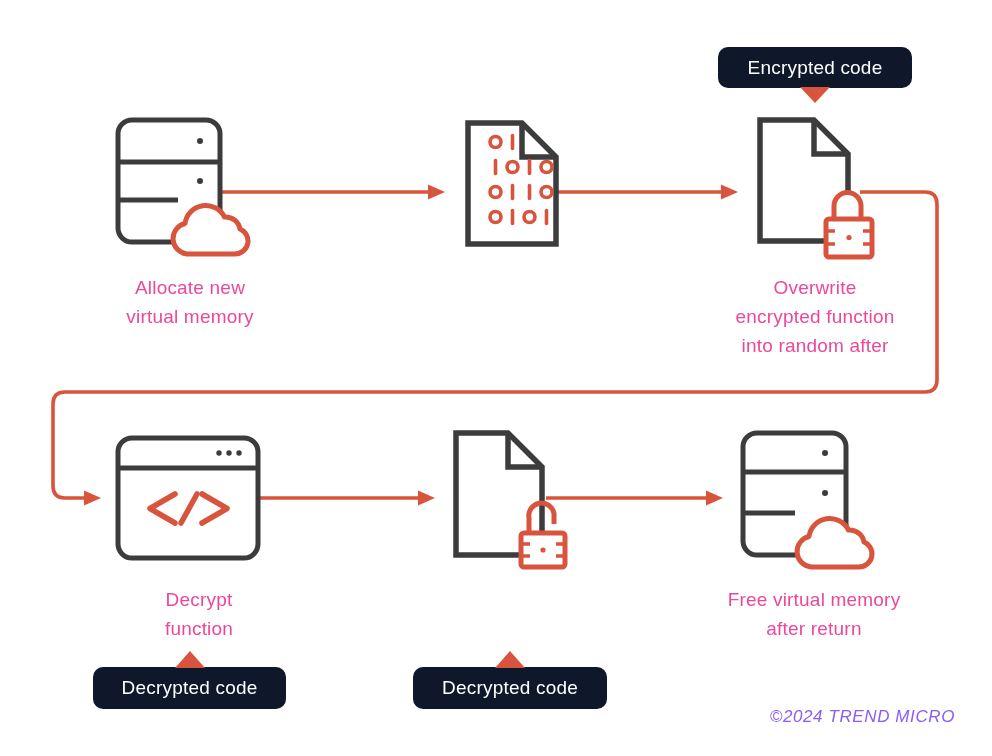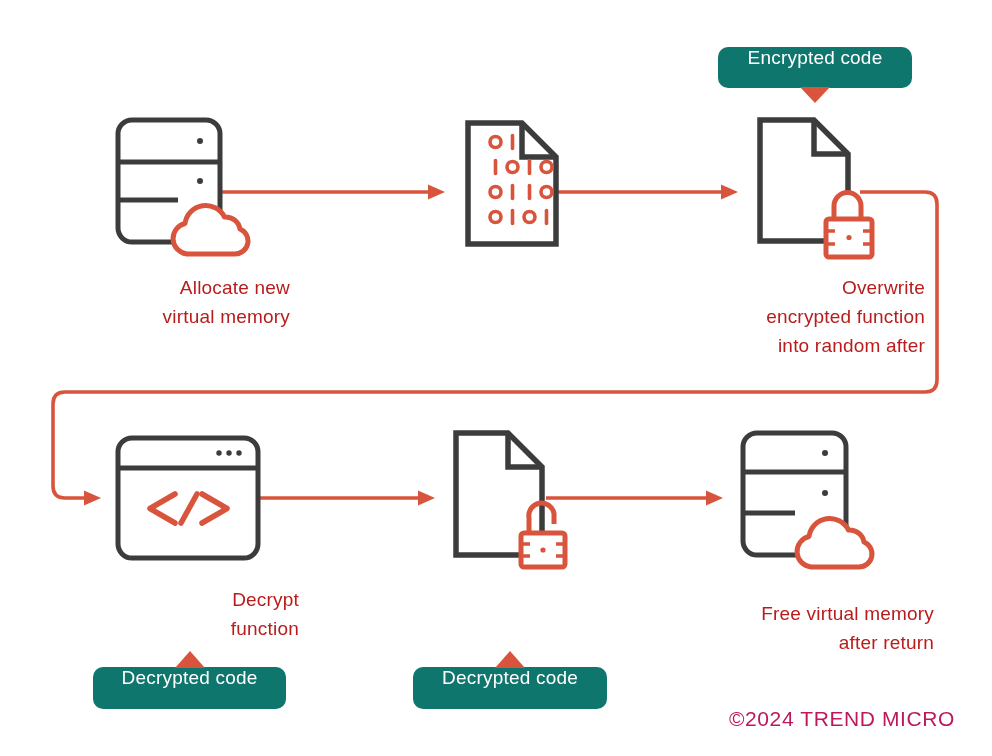--- a/index.html
+++ b/index.html
@@ -12,38 +12,39 @@
   
   .ink{stroke:#3C3C3C;fill:none;}
   .ink-fill{fill:#3C3C3C;stroke:none;}
   .red{stroke:#D9543C;fill:none;}
   .red-fill{fill:#D9543C;stroke:none;}
   .whitefill{fill:#ffffff;}
   .bin{stroke:#D9543C;fill:none;stroke-width:3.6;stroke-linecap:round;}
   .bin0{fill:#ffffff;}
   
   .step-label{
-    position:absolute;text-align:right;white-space:pre-line;
-    font-size:19px;line-height:29px;color:#b91c1c;letter-spacing:.2px;
+    position:absolute;text-align:center;white-space:pre-line;
+    font-size:19px;line-height:29px;color:#ec4899;letter-spacing:.2px;
   }
   
   .badge{
-    position:absolute;background:#0f766e;color:#ffffff;border-radius:10px;
-    display:flex;justify-content:center;
+    position:absolute;background:#0f172a;color:#ffffff;border-radius:10px;
+    display:flex;align-items:center;justify-content:center;
     font-size:19px;letter-spacing:.2px;
   }
   .badge .tail{
     position:absolute;left:50%;transform:translateX(-50%);
     width:0;height:0;border-left:15px solid transparent;border-right:15px solid transparent;
   }
   .badge.tail-down .tail{top:calc(100% - 1px);border-top:16px solid #D9543C;}
   .badge.tail-up .tail{bottom:calc(100% - 1px);border-bottom:17px solid #D9543C;}
   .copyright{
-    position:absolute;right:37px;top:707px;font-size:21px;letter-spacing:.6px;
-    color:#be185d;
+    position:absolute;right:37px;top:707px;font-size:17px;letter-spacing:.6px;
+    color:#8b5cf6;
+    font-style:italic;
   }
 </style>
 </head>
 <body>
 
 <div id="canvas">
 
   <svg class="abs" style="left:0;top:0;z-index:1" width="992" height="756" viewBox="0 0 992 756">
     <g>
       <path class="red" stroke-width="3.6" d="M222 192 H428"></path>
@@ -159,21 +160,21 @@
     </g>
   </svg>
 
   <div class="step-label" style="left:90px;top:273px;width:200px;z-index:3">Allocate new
 virtual memory</div>
   <div class="step-label" style="left:705px;top:273px;width:220px;z-index:3">Overwrite
 encrypted function
 into random after</div>
   <div class="step-label" style="left:99px;top:585px;width:200px;z-index:3">Decrypt
 function</div>
-  <div class="step-label" style="left:694px;top:599px;width:240px;z-index:3">Free virtual memory
+  <div class="step-label" style="left:694px;top:585px;width:240px;z-index:3">Free virtual memory
 after return</div>
 
   <div class="badge tail-down" style="left:718px;top:47px;width:194px;height:41px;z-index:3">
     <span>Encrypted code</span>
     <span class="tail"></span>
   </div>
   <div class="badge tail-up" style="left:93px;top:667px;width:193px;height:42px;z-index:3">
     <span>Decrypted code</span>
     <span class="tail"></span>
   </div>

